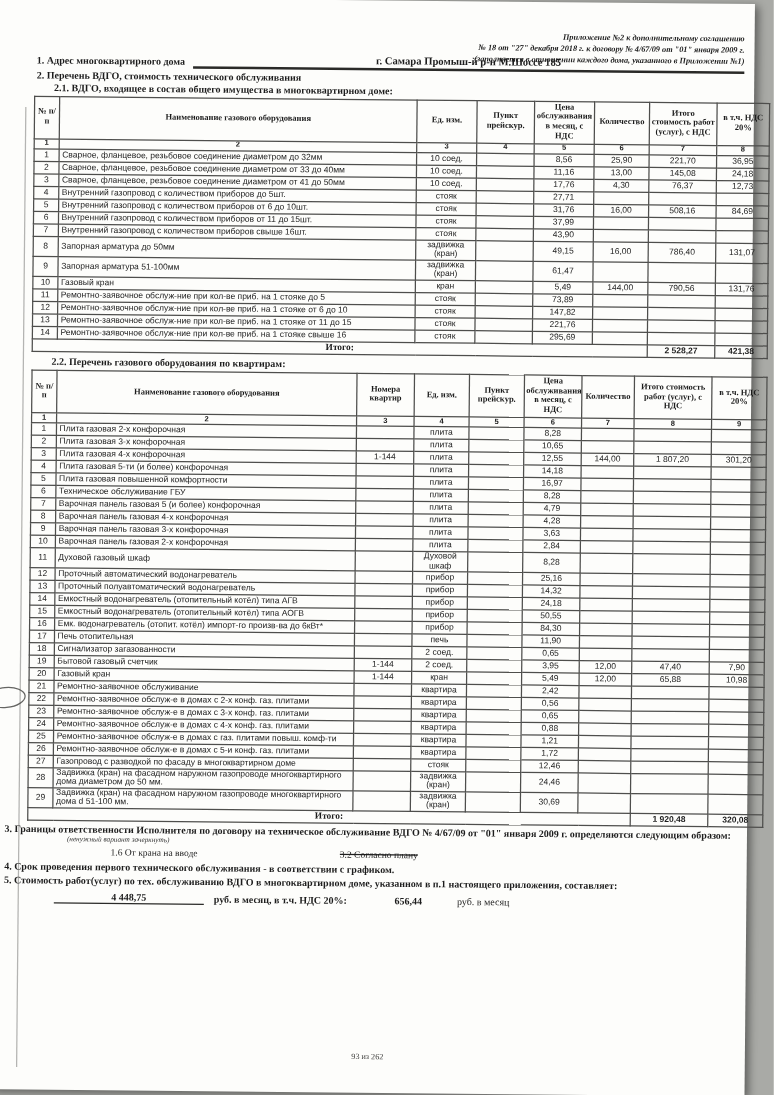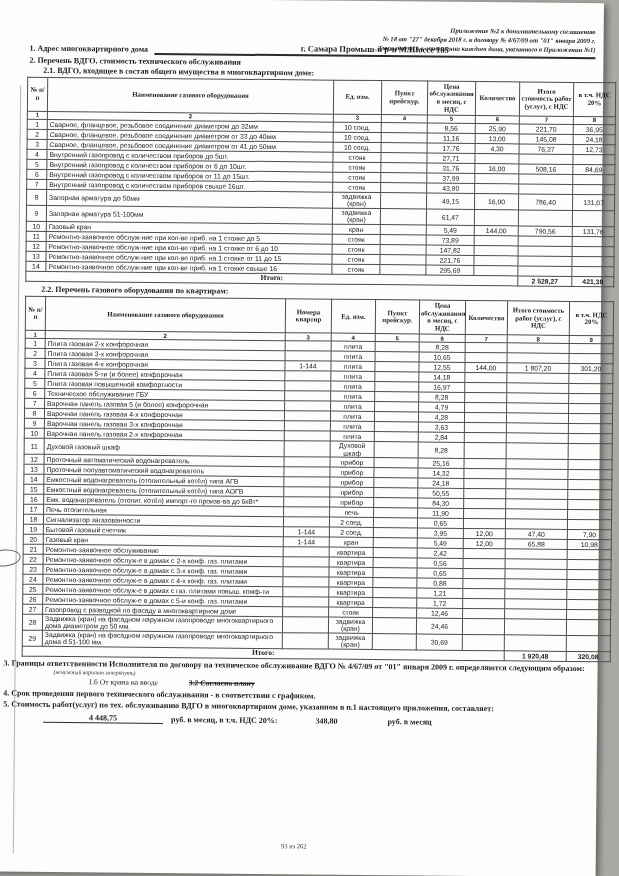--- a/index.html
+++ b/index.html
@@ -46,28 +46,28 @@
     text-align:center;line-height:1.15;padding:1px 1px;
   }
   td{text-align:center;line-height:1.1;height:9px;}
   td.cl{text-align:left;}
   tr.numrow td{height:7px;font-size:6px;font-weight:bold;line-height:1;}
   tfoot td{font-weight:bold;}
   td.tot-label{font-family:"Liberation Serif", serif;font-size:7.5px;text-align:center;font-weight:bold;}
   .s3a{margin:2px 8px 0 10px;font-weight:bold;font-size:8px;line-height:1.25;}
   .s3note{margin:0 0 0 60px;font-size:5.8px;font-style:italic;color:#333;}
   .opts{margin:2px 0 0 95px;font-size:7.6px;}
-  .opts .opt2{margin-left:29px;text-decoration:line-through;font-weight:bold;}
+  .opts .opt2{margin-left:112px;text-decoration:line-through;}
   .s4{margin:3px 0 0 10px;font-weight:bold;font-size:8px;}
   .s5{margin:2px 8px 0 10px;font-weight:bold;font-size:8px;line-height:1.25;}
   .amts{margin:3px 0 0 50px;font-size:8px;display:flex;align-items:flex-end;}
   .amt1{display:inline-block;min-width:120px;text-align:center;border-bottom:1px solid #2a2a28;font-weight:bold;}
   .amt-mid{margin-left:8px;font-weight:bold;}
   .amt2{display:inline-block;min-width:70px;text-align:center;margin-left:14px;font-weight:bold;}
-  .amt-tail{margin-left:26px;font-weight:bold;}
+  .amt-tail{margin-left:4px;font-weight:normal;}
   .footer{position:absolute;left:0;width:100%;top:842px;text-align:center;font-size:6.5px;color:#3a3a38;}
 </style>
 </head>
 <body>
 
 <div class="page">
   <div class="leftline"></div>
 
   <div class="stamp">
     <div>Приложение №2 к дополнительному соглашению</div>
@@ -641,19 +641,19 @@
     <span class="opt1">1.6  От крана на вводе</span>
     <span class="opt2">3.2  Согласно плану</span>
   </div>
 
   <div class="s4">4. Срок проведения первого технического обслуживания - в соответствии с графиком.</div>
   <div class="s5">5. Стоимость работ(услуг) по тех. обслуживанию ВДГО в многоквартирном доме, указанном в п.1 настоящего приложения, составляет:</div>
 
   <div class="amts">
     <span class="amt1">4 448,75</span>
     <span class="amt-mid">руб. в месяц, в т.ч. НДС 20%:</span>
-    <span class="amt2">348,80</span>
+    <span class="amt2">656,44</span>
     <span class="amt-tail">руб. в месяц</span>
   </div>
 
   <div class="circle-mark"></div>
   <div class="footer">93 из 262</div>
 </div>
 
 </body></html>

